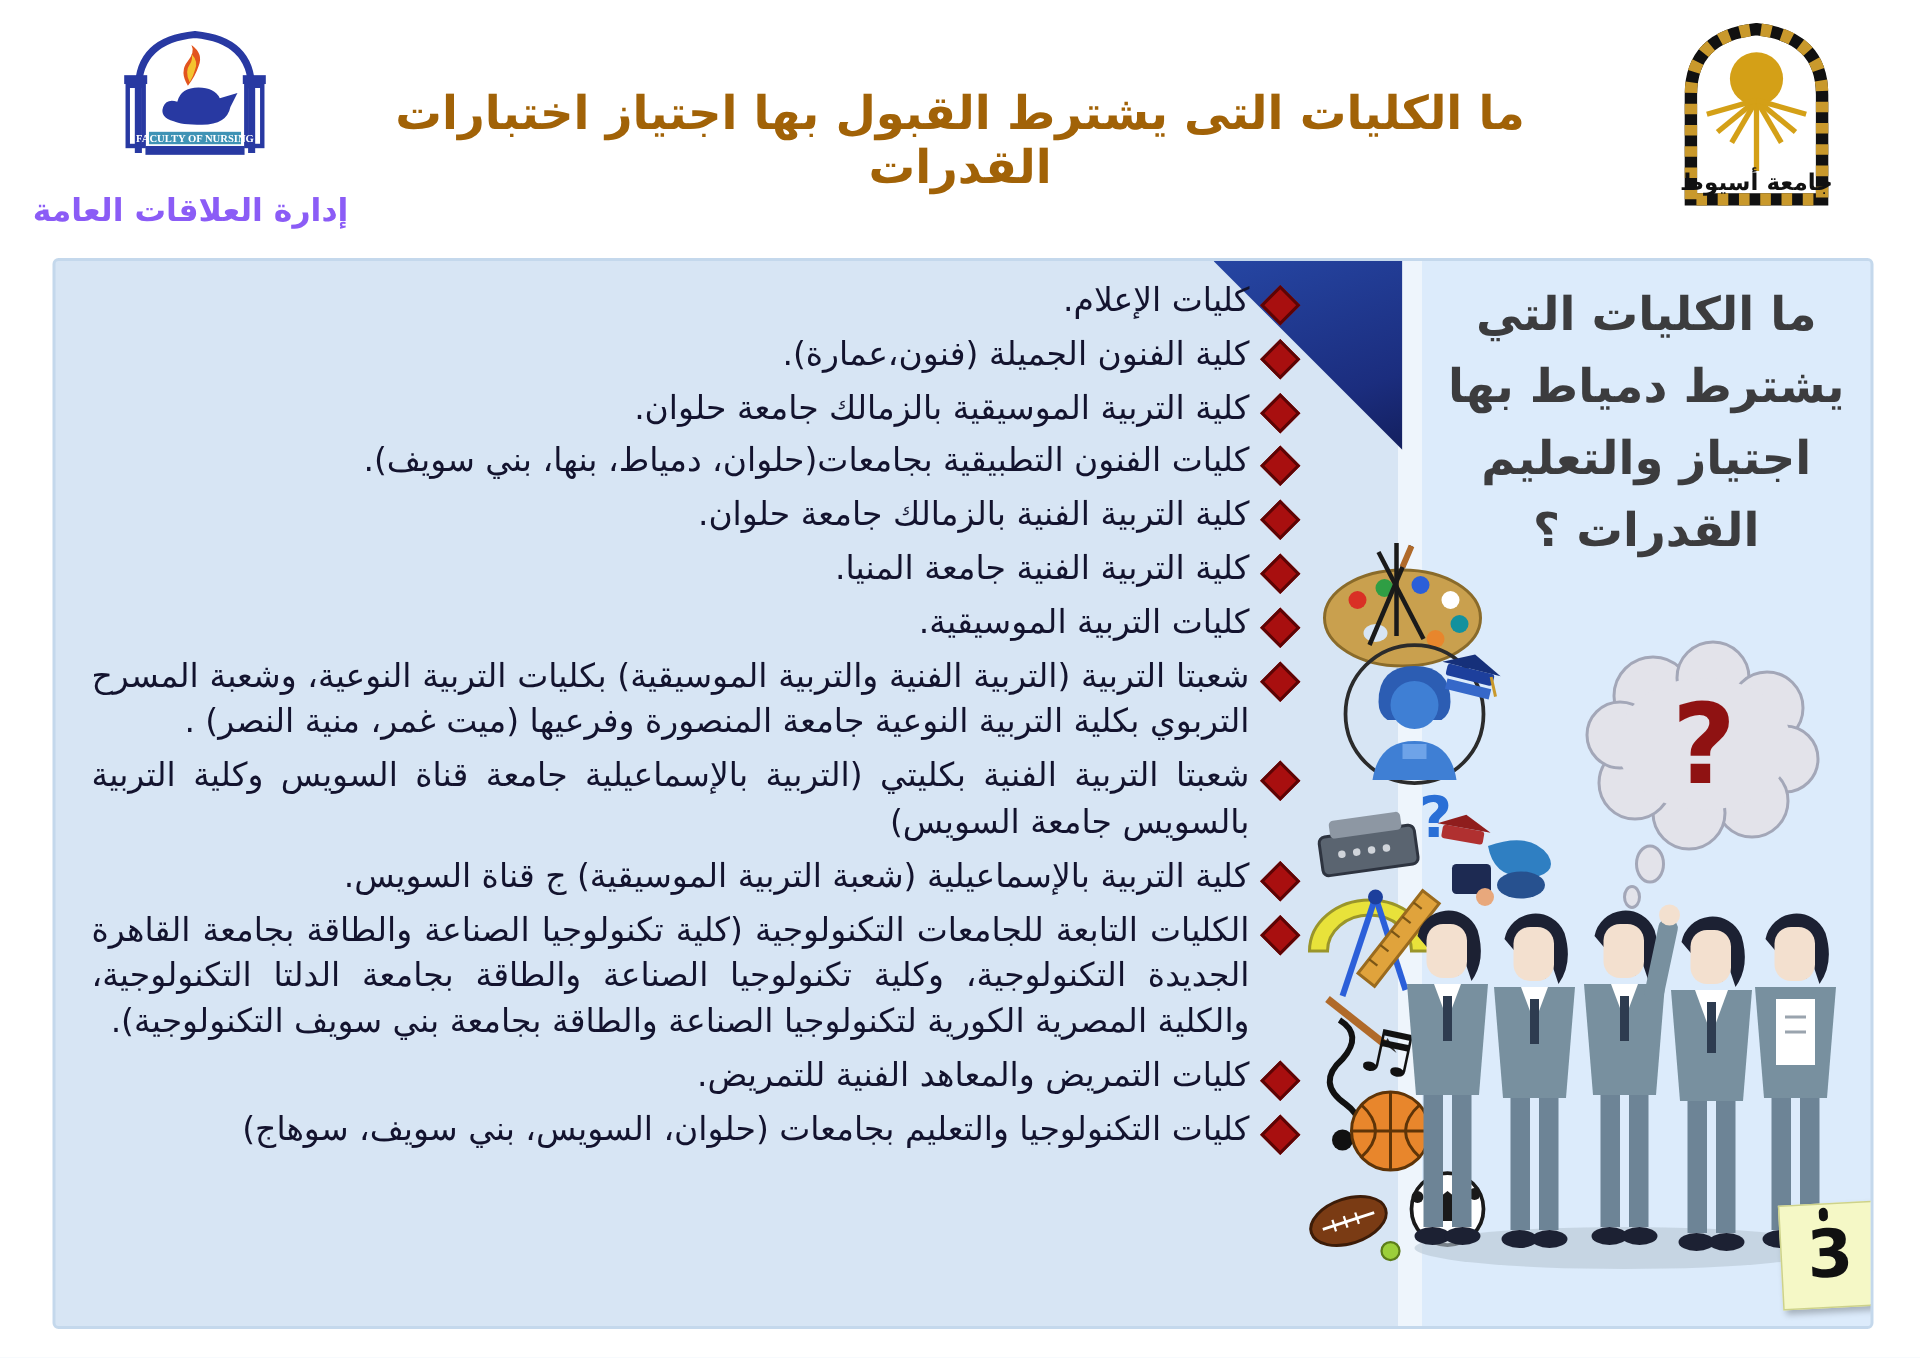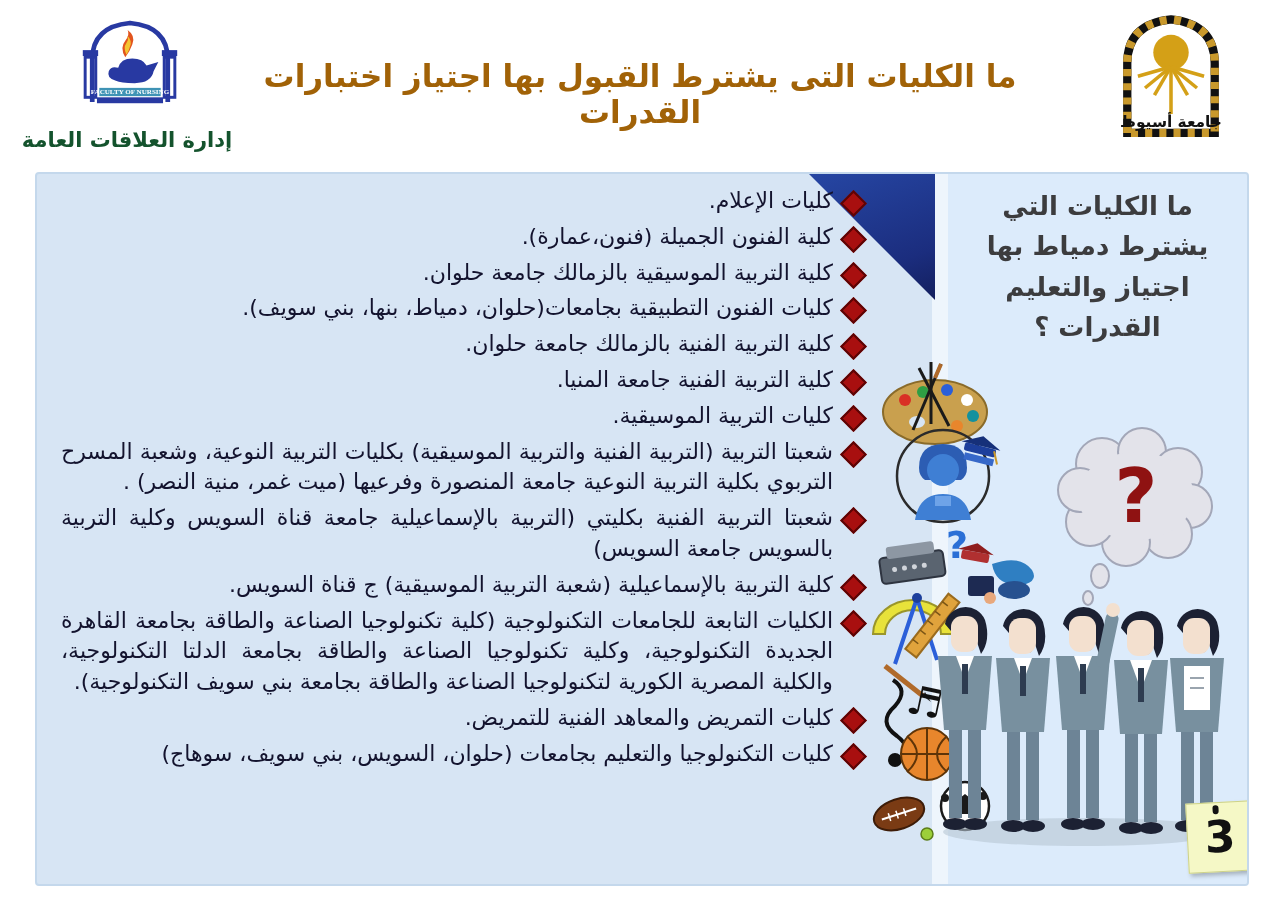--- a/index.html
+++ b/index.html
@@ -1,21 +1,21 @@
 <!DOCTYPE html>
 <html lang="ar"><head>
 <meta charset="utf-8">
 <style>
   html,body{margin:0;padding:0;background:#ffffff;}
   .page{position:relative;width:1280px;height:905px;background:#ffffff;overflow:hidden;
         font-family:"DejaVu Sans",sans-serif;}
   
   .logo-left{position:absolute;left:55px;top:10px;width:150px;height:118px;font-family:Liberation Serif, serif;}
   .logo-left-caption{position:absolute;left:12px;top:128px;width:230px;text-align:center;
-        color:#14532d;font-weight:bold;font-size:21px;direction:rtl;}
+        color:#8b5cf6;font-weight:bold;font-size:21px;direction:rtl;}
   .main-title{position:absolute;left:230px;right:230px;top:58px;margin:0;text-align:center;
         font-size:31px;font-weight:bold;color:#a16207;direction:rtl;}
   .logo-right{position:absolute;left:1097px;top:10px;width:148px;height:130px;}
   
   .content-box{position:absolute;left:35px;top:172px;width:1210px;height:710px;
         background:#d7e5f4;border:2px solid #c4d8ec;border-radius:4px;overflow:hidden;}
   .divider{position:absolute;left:895px;top:0;width:16px;height:100%;background:#eef5fc;}
   .side-panel{position:absolute;left:911px;top:0;width:299px;height:100%;background:#dcebfb;}
   .corner-triangle{position:absolute;left:772px;top:0;width:126px;height:126px;
         background:linear-gradient(160deg,#2646a3 0%,#1b2d7e 70%,#131f5e 100%);
@@ -23,21 +23,21 @@
   
   .list-area{position:absolute;left:0;top:0;width:896px;height:100%;z-index:2;}
   ul.colleges-list{margin:0;padding:12px 70px 8px 24px;list-style:none;direction:rtl;}
   ul.colleges-list li{display:flex;direction:rtl;gap:11px;align-items:flex-start;
         margin-bottom:5px;font-size:22px;font-weight:normal;color:#13132e;line-height:1.4;}
   .bullet{flex:0 0 auto;width:15px;height:15px;margin-top:8px;background:#a80f0f;
         border:2px solid #5c0404;transform:rotate(45deg);}
   .li-text{flex:1;text-align:justify;text-align-last:right;}
   
   .question-title{position:absolute;top:12px;left:2px;right:2px;text-align:center;
-        color:#3c3c3e;font-weight:bold;font-size:26px;line-height:1.55;direction:rtl;}
+        color:#3c3c3e;font-weight:bold;font-size:31px;line-height:1.55;direction:rtl;}
   .question-title div{white-space:nowrap;}
   .illus{position:absolute;z-index:3;}
   .note{position:absolute;left:1150px;top:628px;width:64px;height:68px;background:#f5f8c6;
         border:1px solid #cdd28a;transform:rotate(-3deg);box-shadow:2px 3px 4px rgba(0,0,0,.25);
         display:flex;align-items:center;justify-content:center;z-index:4;}
   .note .num{font-size:44px;font-weight:bold;color:#111;line-height:1;}
   .note .mark{position:absolute;top:2px;left:26px;width:6px;height:9px;border-radius:3px;background:#111;}
 </style>
 </head>
 <body>

